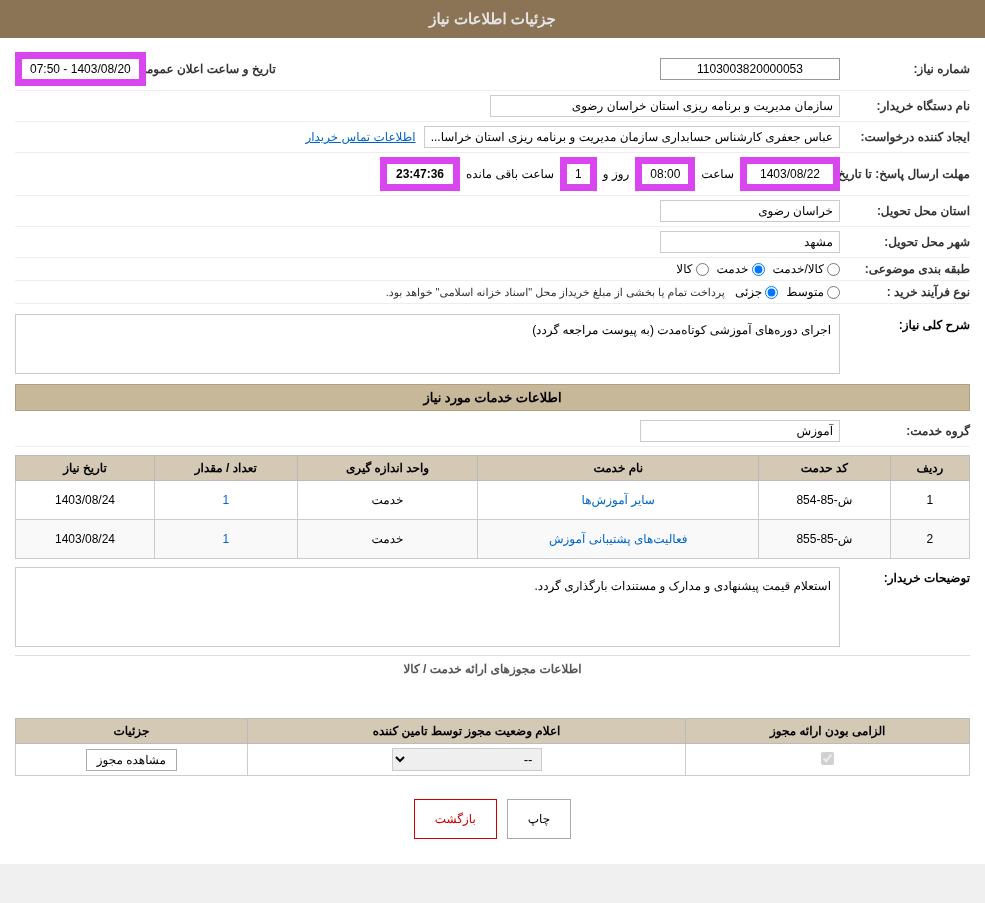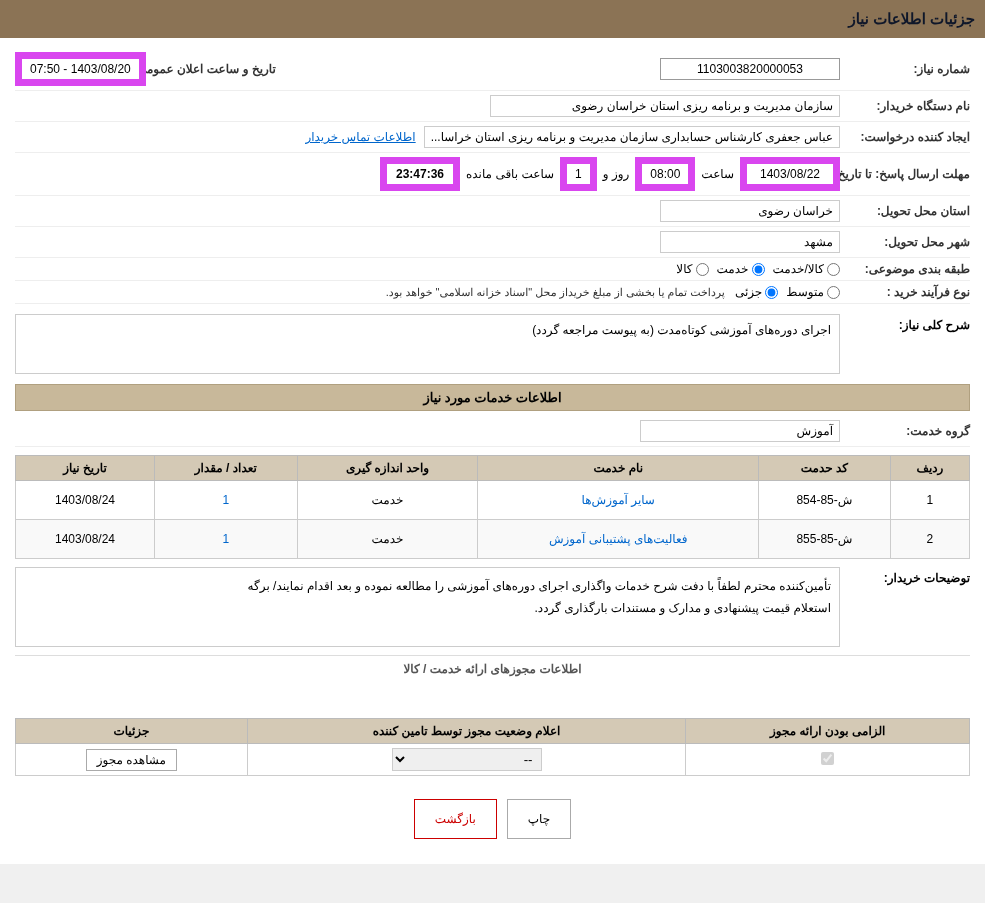--- a/index.html
+++ b/index.html
@@ -9,21 +9,22 @@
       background: #f0f0f0;
       direction: rtl;
     }
     .page-wrapper {
       max-width: 985px;
       margin: 0 auto;
       background: #fff;
     }
     .page-header {
       background: #8B7355;
-      color: #0f172a;
+      color: #e5e5e5;
+      text-align: center;
       padding: 10px;
       font-size: 15px;
       font-weight: bold;
     }
     .main-content {
       padding: 10px 15px;
     }
     .section-header {
       background: #c8b89a;
       border: 1px solid #b0a080;
@@ -310,21 +311,20 @@
       <td>خدمت</td>
       <td style="color:#0066cc;">1</td>
       <td>1403/08/24</td>
     </tr>
         </tbody>
     </table>
 
     <div style="display:flex; align-items:flex-start; gap:10px; margin: 8px 0;">
       <span style="font-weight:bold; white-space:nowrap; min-width:120px; text-align:right; padding-top:4px;">توضیحات خریدار:</span>
       <div class="notes-box" style="flex:1;">
-        <div>تأمین‌کننده محترم لطفاً با دفت شرح خدمات واگذاری اجرای دوره‌های آموزشی را مطالعه نموده و بعد اقدام نمایند/ برگه</div>
         <div>استعلام قیمت پیشنهادی و مدارک و مستندات بارگذاری گردد.</div>
       </div>
     </div>
 
     <div style="text-align:center; padding: 6px 0; font-weight:bold; color:#555; border-top:1px solid #ddd; margin: 8px 0;">اطلاعات مجوزهای ارائه خدمت / کالا</div>
 
     <div style="height: 20px;"></div>
 
     <table class="permissions-table">
       <thead>

